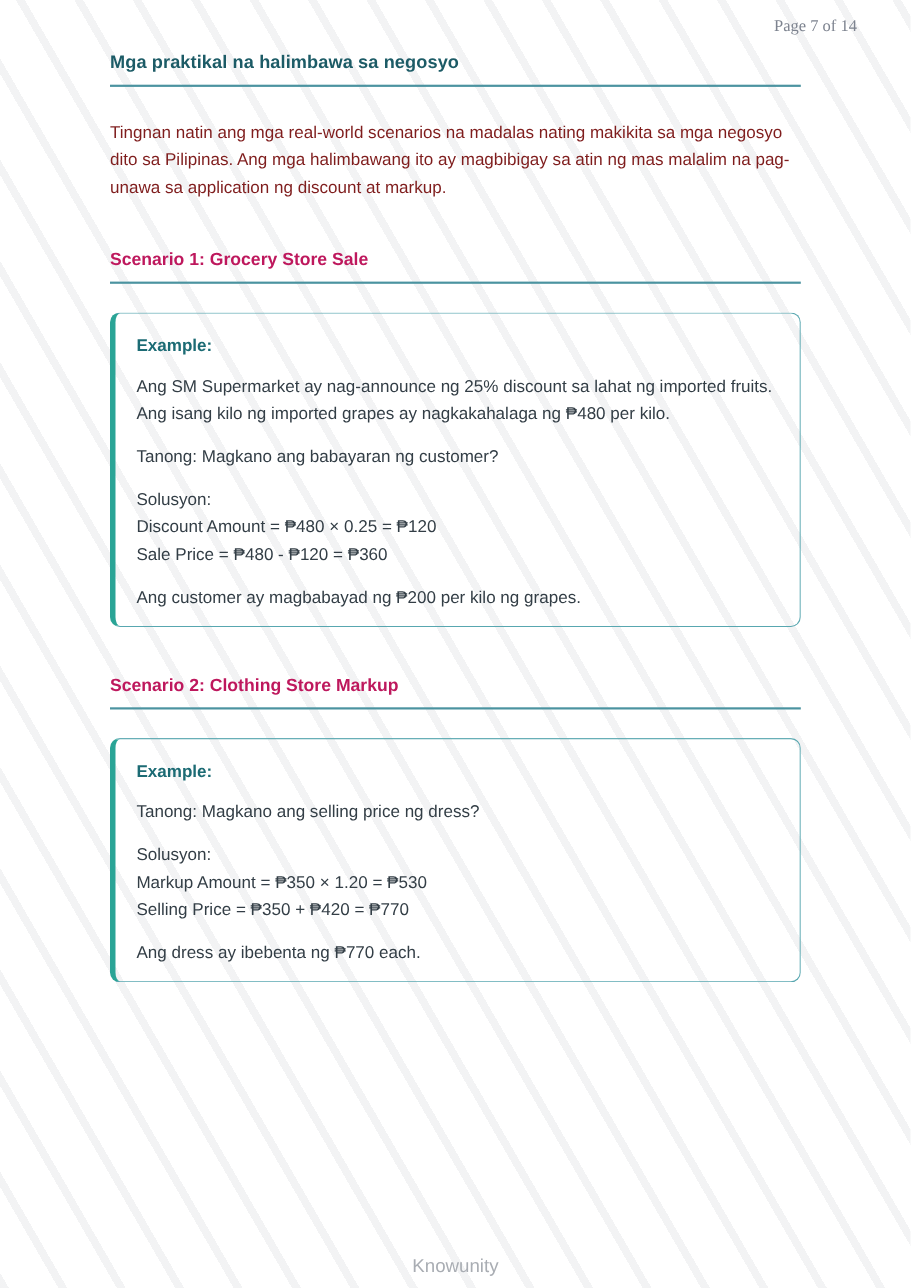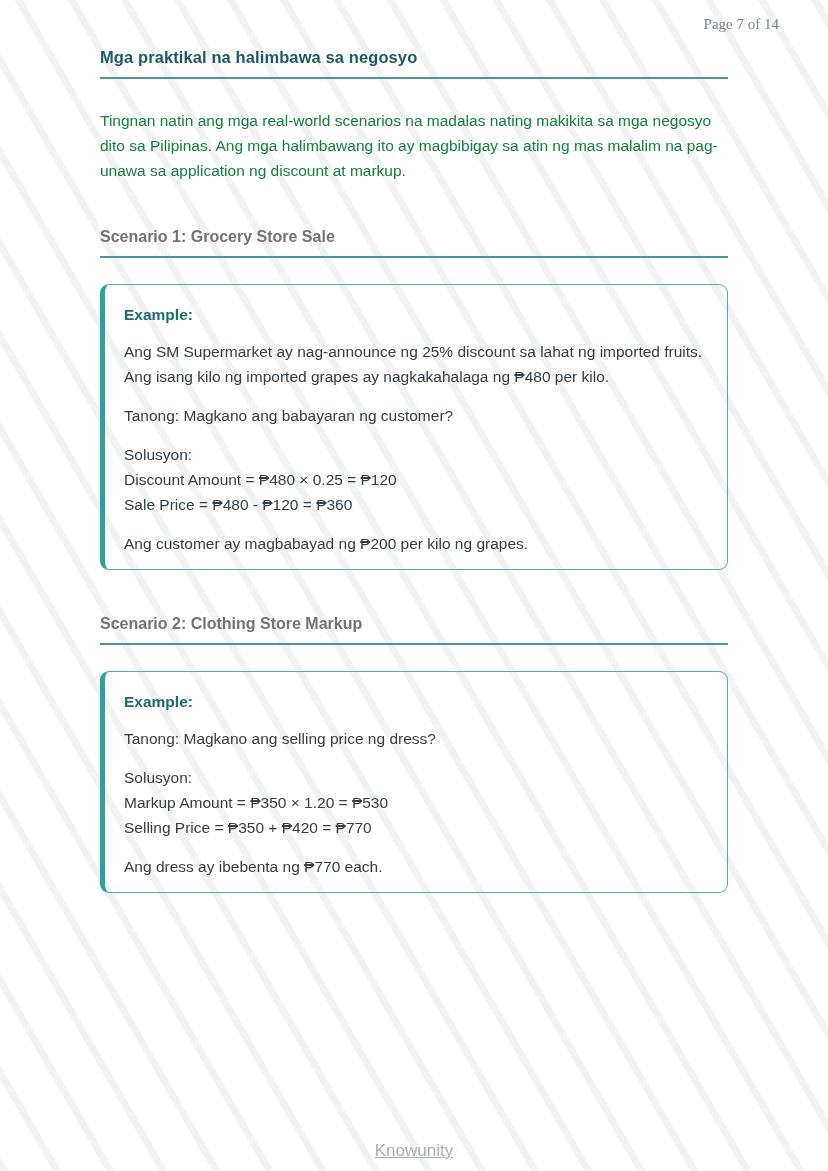--- a/index.html
+++ b/index.html
@@ -60,27 +60,27 @@
   }
   .rule {
     height: 0;
     border-bottom: 2px solid #4b93a0;
     margin: 0 0 0 0;
   }
   .intro {
     margin: 29px 0 0 0;
     font-size: 15.5px;
     line-height: 25px;
-    color: #15803d;
+    color: #7f1d1d;
   }
   h3.scenario-heading {
     margin: 45px 0 10px 0;
     font-size: 16px;
     font-weight: bold;
-    color: #737373;
+    color: #be185d;
   }
   .example-box {
     margin-top: 26px;
     border: 1.5px solid #58a7b0;
     border-left: 5px solid #2aa496;
     border-radius: 9px;
     padding: 21px 24px 13px 19px;
     background: transparent;
     box-sizing: border-box;
   }
@@ -109,21 +109,20 @@
   }
   .footer-brand {
     position: absolute;
     left: 0;
     right: 0;
     bottom: 10px;
     text-align: center;
     font-size: 17px;
     color: #a9adb3;
     z-index: 1;
-    text-decoration: underline;
   }
 </style>
 </head>
 <body>
 
 <div class="page">
   <div class="page-indicator">Page 7 of 14</div>
 
   <div class="doc-body content">
 

